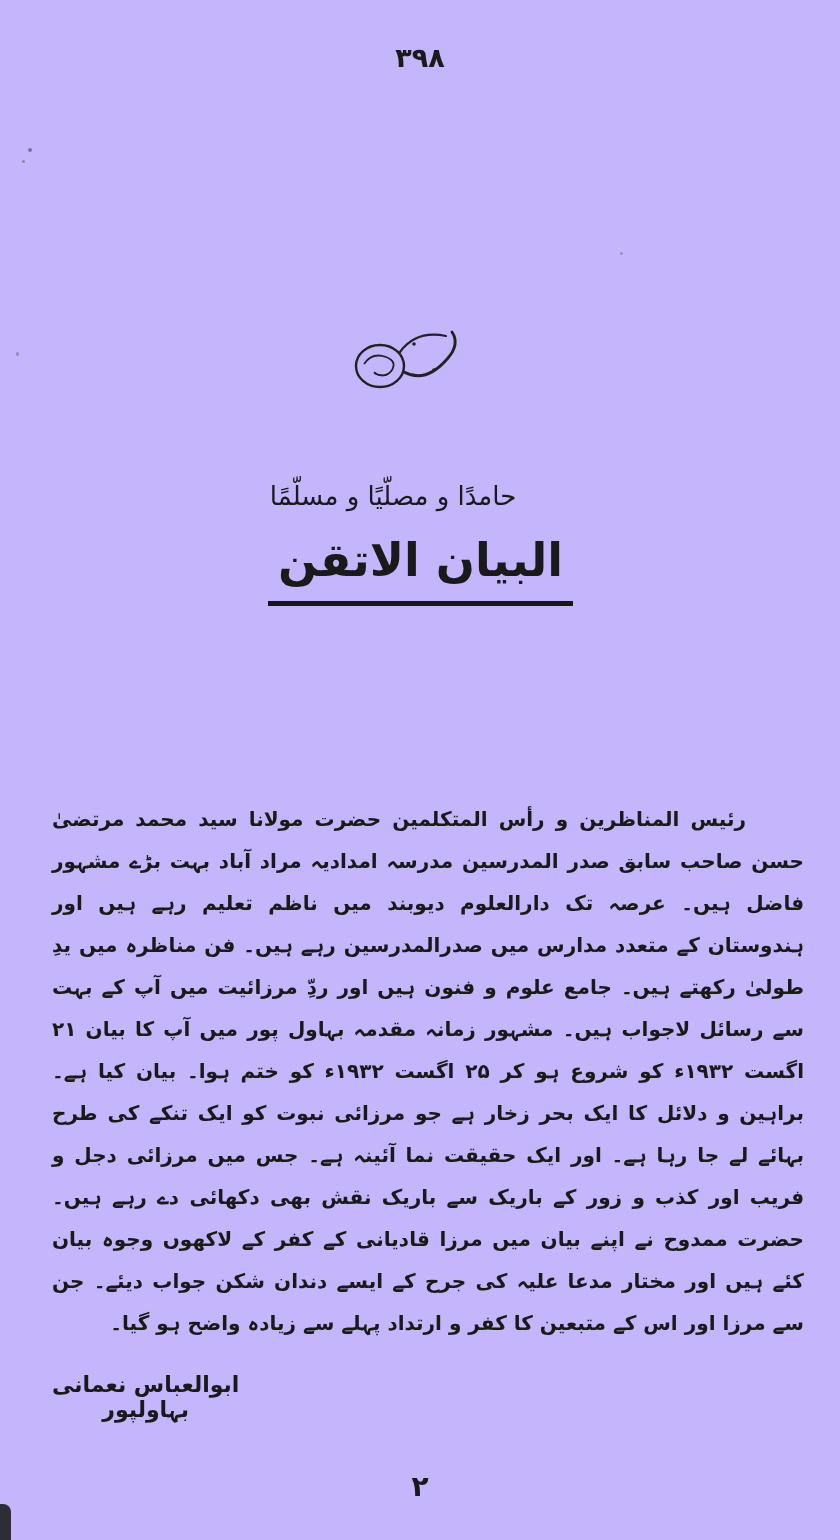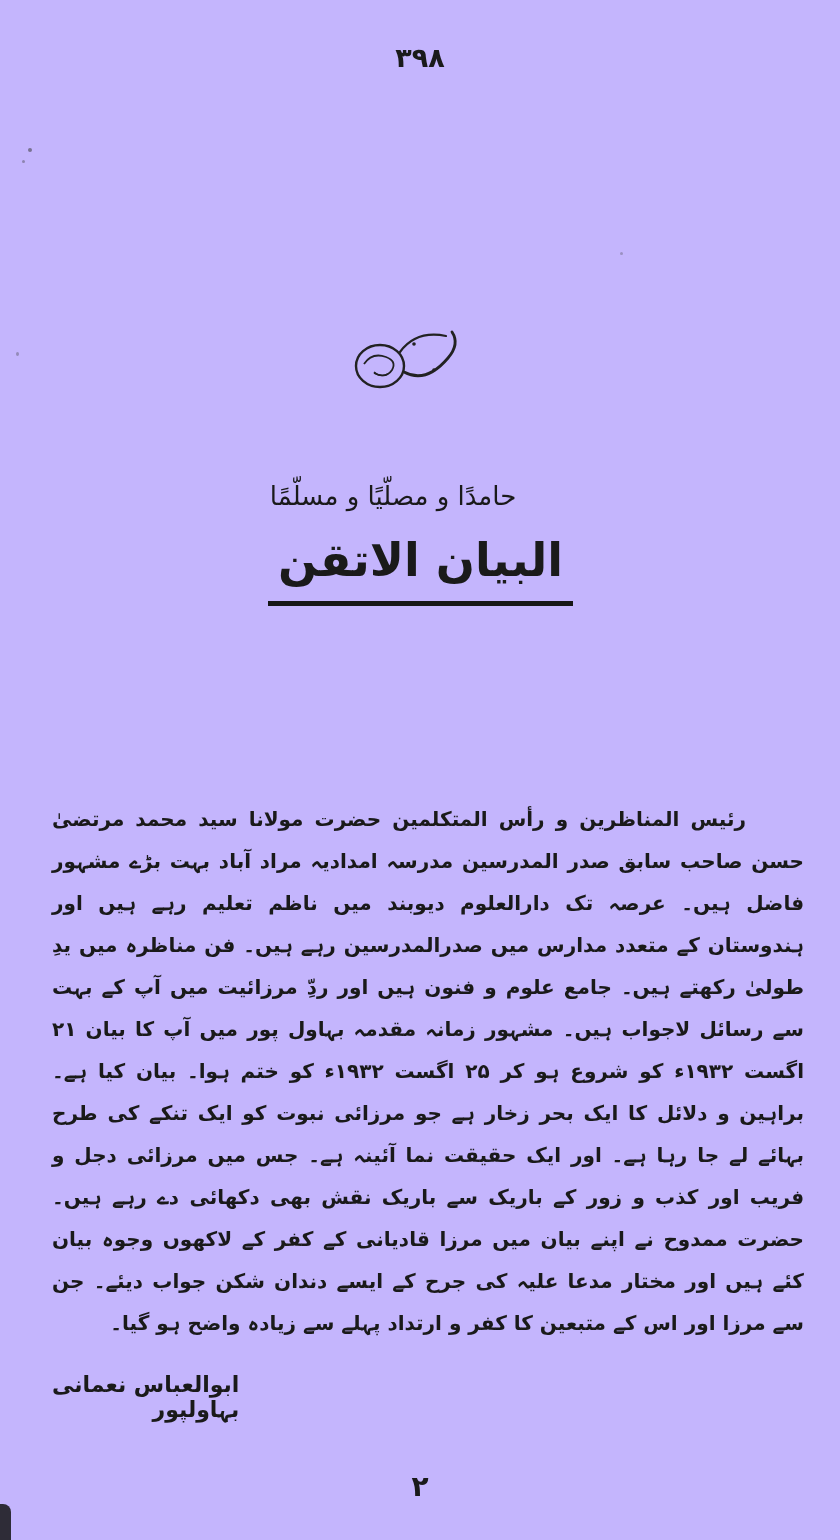--- a/index.html
+++ b/index.html
@@ -54,20 +54,21 @@
     width:752px;
     font-size:20px; font-weight:bold;
     line-height:42px;
     text-align:justify;
     text-indent:58px;
   }
 
   .signature {
     position:absolute; top:1372px; left:52px;
     width:max-content;
+    text-align:center;
     font-size:22px; font-weight:bold;
   }
   .signature-place { }
 
   .page-number-bottom {
     position:absolute; top:1470px; left:0; right:0;
     text-align:center;
     font-size:28px; font-weight:bold;
   }
 

